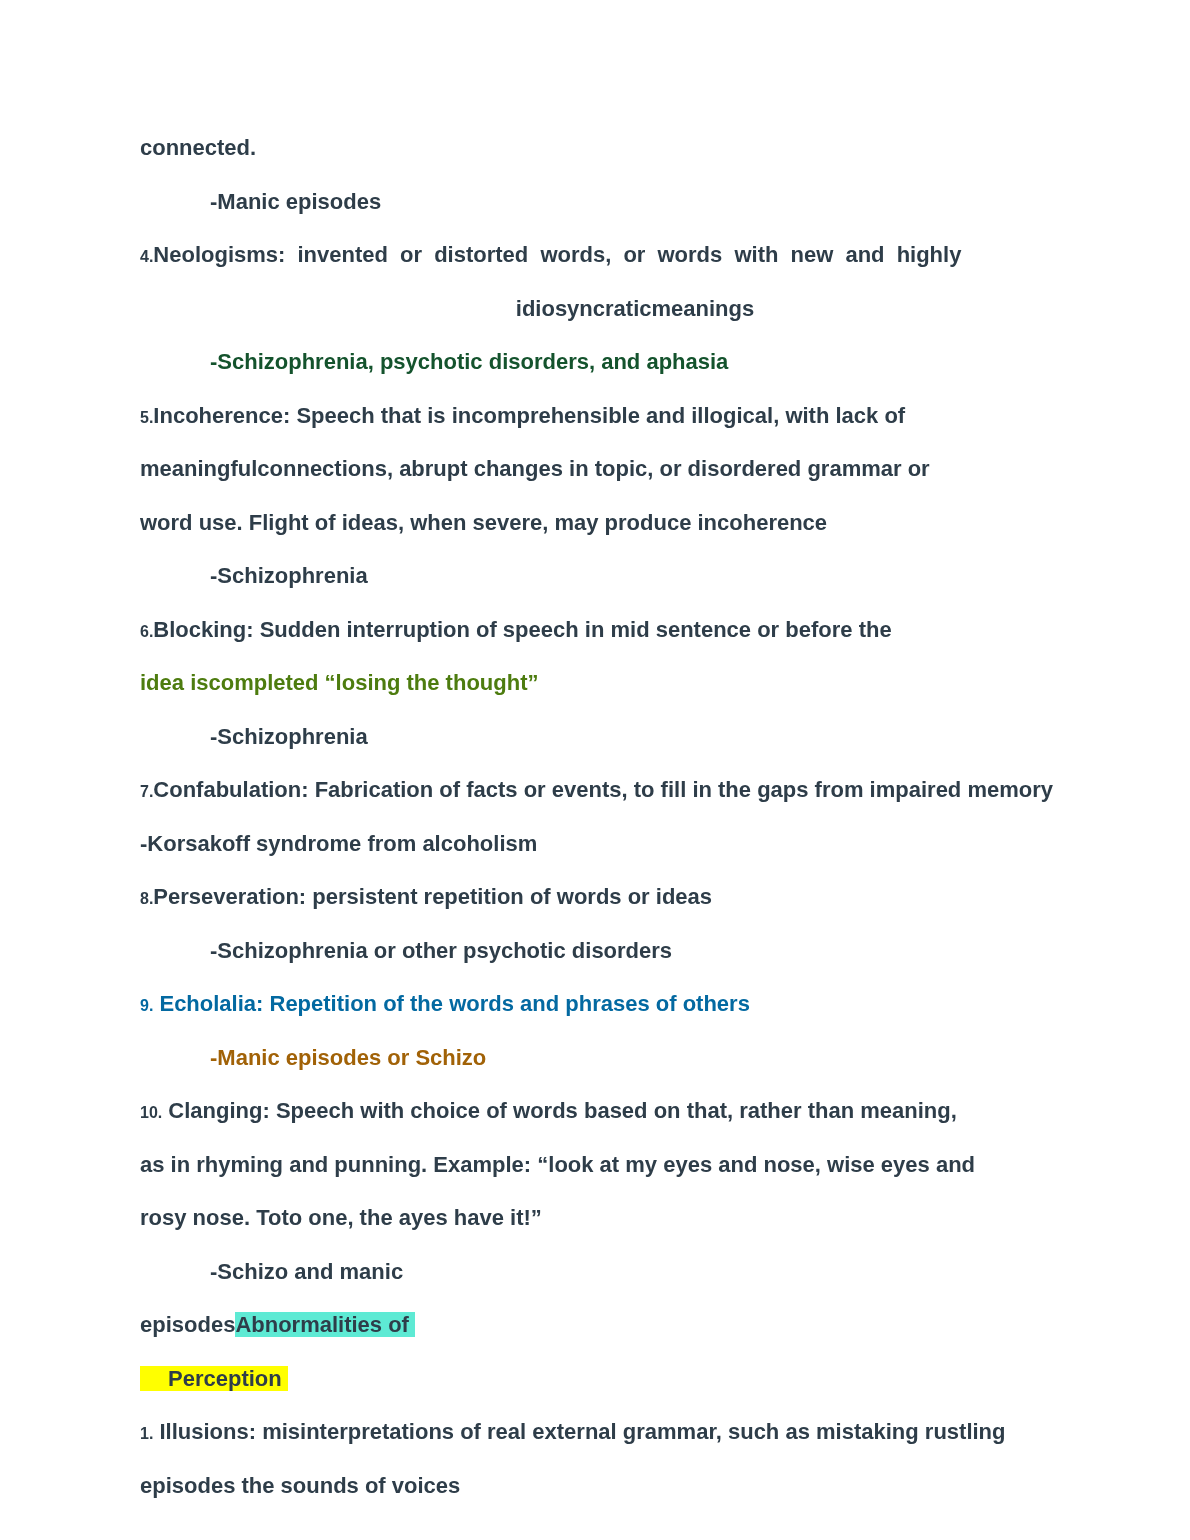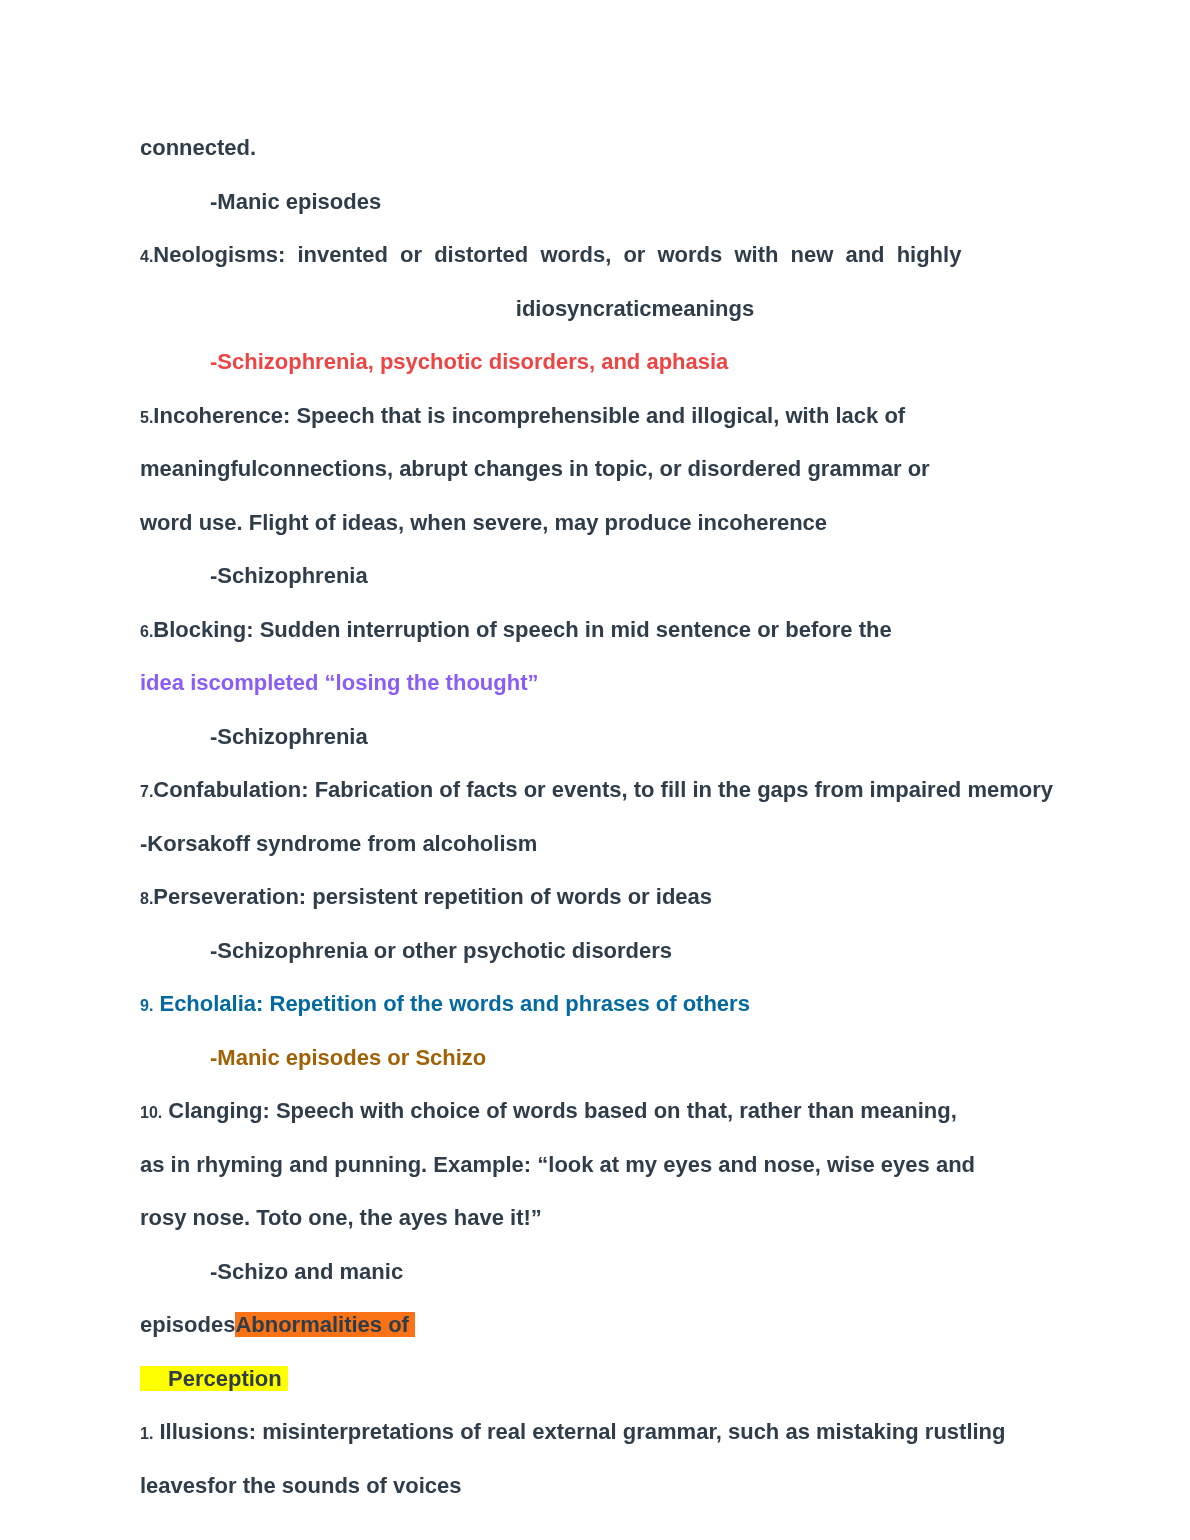--- a/index.html
+++ b/index.html
@@ -43,35 +43,35 @@
   }
 </style>
 </head>
 <body>
 
 <div class="page" style="background: rgb(255, 255, 255);">
     <div class="line" style="color: rgb(46, 61, 73);"><span>connected.</span></div>
     <div class="line indent" style="color: rgb(46, 61, 73);"><span>-Manic episodes</span></div>
     <div class="line justified" style="color: rgb(46, 61, 73);"><span class="num">4.</span><span>Neologisms: invented or distorted words, or words with new and highly</span></div>
     <div class="line" style="color: rgb(46, 61, 73); text-align: center;"><span>idiosyncraticmeanings</span></div>
-    <div class="line indent" style="color: #ef4444;"><span>-Schizophrenia, psychotic disorders, and aphasia</span></div>
+    <div class="line indent" style="color: #14532d;"><span>-Schizophrenia, psychotic disorders, and aphasia</span></div>
     <div class="line" style="color: rgb(46, 61, 73);"><span class="num">5.</span><span>Incoherence: Speech that is incomprehensible and illogical, with lack of</span></div>
     <div class="line" style="color: rgb(46, 61, 73);"><span>meaningfulconnections, abrupt changes in topic, or disordered grammar or</span></div>
     <div class="line" style="color: rgb(46, 61, 73);"><span>word use. Flight of ideas, when severe, may produce incoherence</span></div>
     <div class="line indent" style="color: rgb(46, 61, 73);"><span>-Schizophrenia</span></div>
     <div class="line" style="color: rgb(46, 61, 73);"><span class="num">6.</span><span>Blocking: Sudden interruption of speech in mid sentence or before the</span></div>
-    <div class="line" style="color: #8b5cf6;"><span>idea iscompleted “losing the thought”</span></div>
+    <div class="line" style="color: #4d7c0f;"><span>idea iscompleted “losing the thought”</span></div>
     <div class="line indent" style="color: rgb(46, 61, 73);"><span>-Schizophrenia</span></div>
     <div class="line" style="color: rgb(46, 61, 73);"><span class="num">7.</span><span>Confabulation: Fabrication of facts or events, to fill in the gaps from impaired memory</span></div>
     <div class="line" style="color: rgb(46, 61, 73);"><span>-Korsakoff syndrome from alcoholism</span></div>
     <div class="line" style="color: rgb(46, 61, 73);"><span class="num">8.</span><span>Perseveration: persistent repetition of words or ideas</span></div>
     <div class="line indent" style="color: rgb(46, 61, 73);"><span>-Schizophrenia or other psychotic disorders</span></div>
     <div class="line" style="color: #0369a1;"><span class="num">9.</span><span> Echolalia: Repetition of the words and phrases of others</span></div>
     <div class="line indent" style="color: #a16207;"><span>-Manic episodes or Schizo</span></div>
     <div class="line" style="color: rgb(46, 61, 73);"><span class="num">10.</span><span> Clanging: Speech with choice of words based on that, rather than meaning,</span></div>
     <div class="line" style="color: rgb(46, 61, 73);"><span>as in rhyming and punning. Example: “look at my eyes and nose, wise eyes and</span></div>
     <div class="line" style="color: rgb(46, 61, 73);"><span>rosy nose. Toto one, the ayes have it!”</span></div>
     <div class="line indent" style="color: rgb(46, 61, 73);"><span>-Schizo and manic</span></div>
-    <div class="line" style="color: rgb(46, 61, 73);"><span>episodes</span><span class="highlight" style="background: #f97316; text-align: right;">Abnormalities of </span></div>
+    <div class="line" style="color: rgb(46, 61, 73);"><span>episodes</span><span class="highlight" style="background: #5eead4; text-align: right;">Abnormalities of </span></div>
     <div class="line" style="color: rgb(46, 61, 73);"><span class="highlight" style="background: rgb(255, 255, 0); padding-left: 28px;">Perception </span></div>
     <div class="line" style="color: rgb(46, 61, 73);"><span class="num">1.</span><span> Illusions: misinterpretations of real external grammar, such as mistaking rustling</span></div>
-    <div class="line" style="color: rgb(46, 61, 73);"><span>leavesfor the sounds of voices</span></div>
+    <div class="line" style="color: rgb(46, 61, 73);"><span>episodes the sounds of voices</span></div>
   </div>
 
 </body></html>

